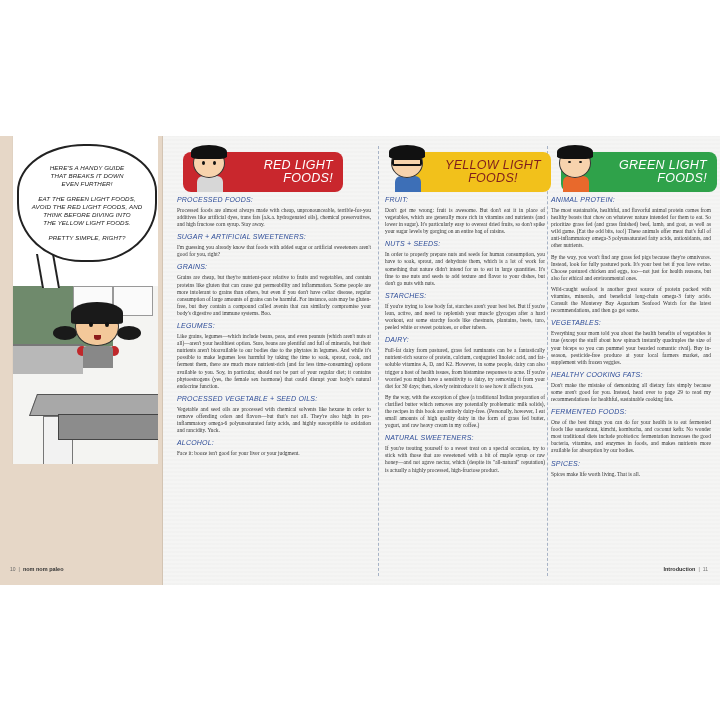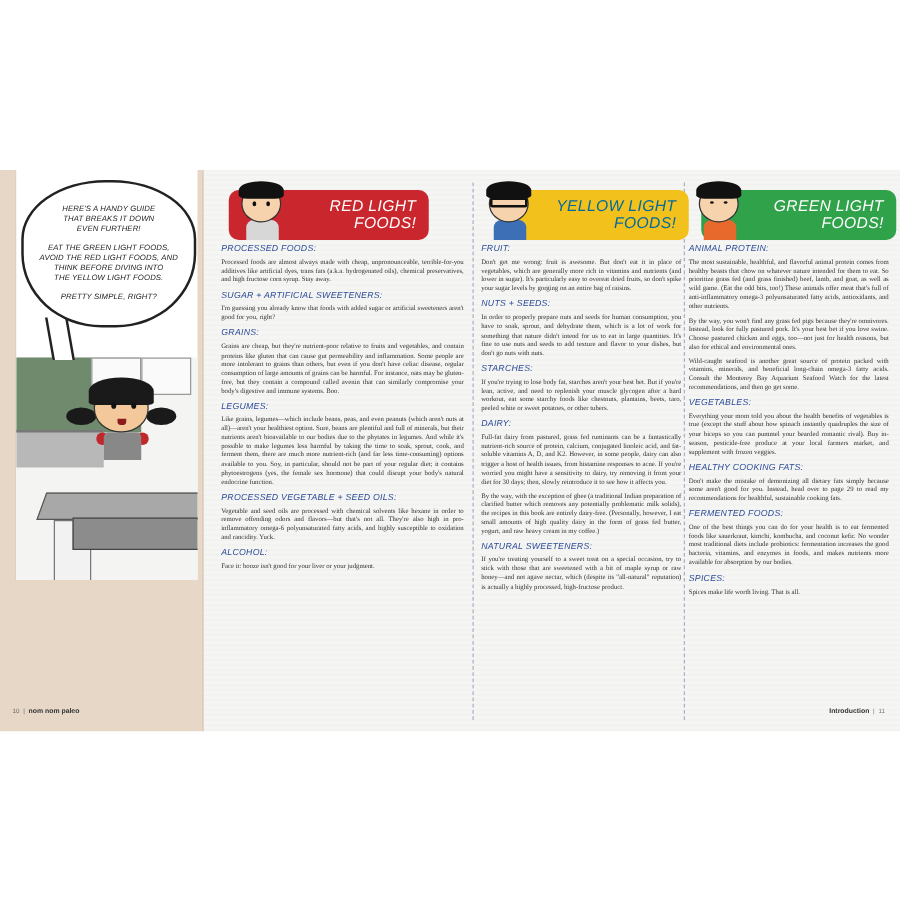--- a/index.html
+++ b/index.html
@@ -104,21 +104,21 @@
     padding-right: 10px; margin-bottom: 0;
   }
   .banner.red { background: #c9272d; margin-left: 6px; width: 160px; }
   .banner.yellow { background: #f2c11b; margin-left: 16px; width: 150px; }
   .banner.green { background: #2fa24a; margin-left: 10px; width: 156px; }
   .banner-title {
     font-family: "Liberation Sans", sans-serif; font-style: italic;
     font-size: 12.5px; line-height: 13px; text-align: right; color: #fff;
     letter-spacing: 0.3px;
   }
-  .banner.yellow .banner-title { color: #0369a1; }
+  .banner.yellow .banner-title { color: #7f1d1d; text-align: center; }
 
   .avatar {
     position: absolute; left: 6px; top: -4px; width: 40px; height: 46px;
   }
   .av-head { position: absolute; left: 4px; top: 0; width: 32px; height: 30px; background: #f7d3ad; border-radius: 50%; border: 1px solid #333; }
   .av-hair { position: absolute; left: 2px; top: -3px; width: 36px; height: 14px; background: #111; border-radius: 50% 50% 20% 20%; }
   .av-body { position: absolute; left: 8px; top: 28px; width: 26px; height: 16px; border-radius: 6px 6px 0 0; }
   .av-eye { position: absolute; top: 13px; width: 3px; height: 4px; background: #111; border-radius: 50%; }
   .av-glasses { position: absolute; left: 5px; top: 10px; width: 30px; height: 8px; border: 2px solid #111; border-radius: 2px; }
 

